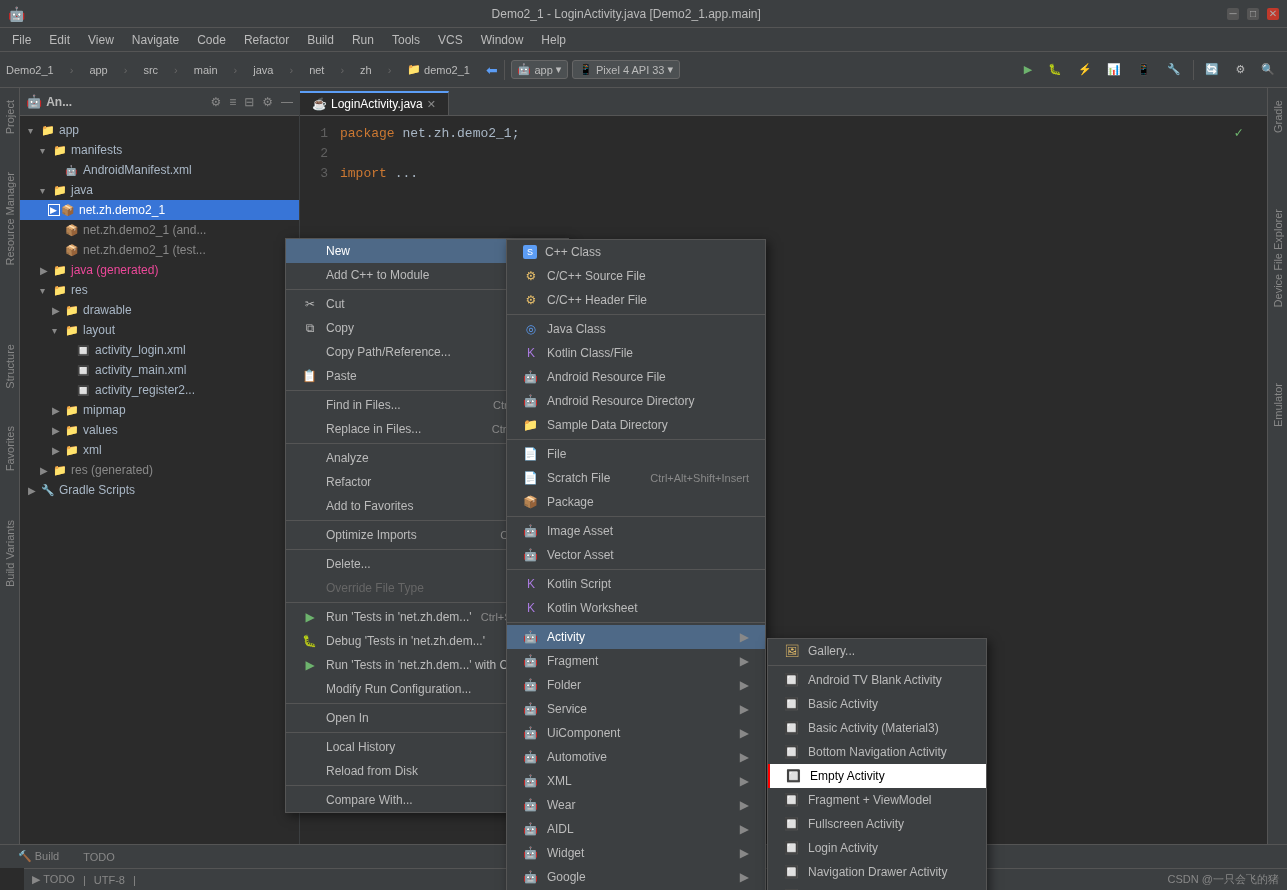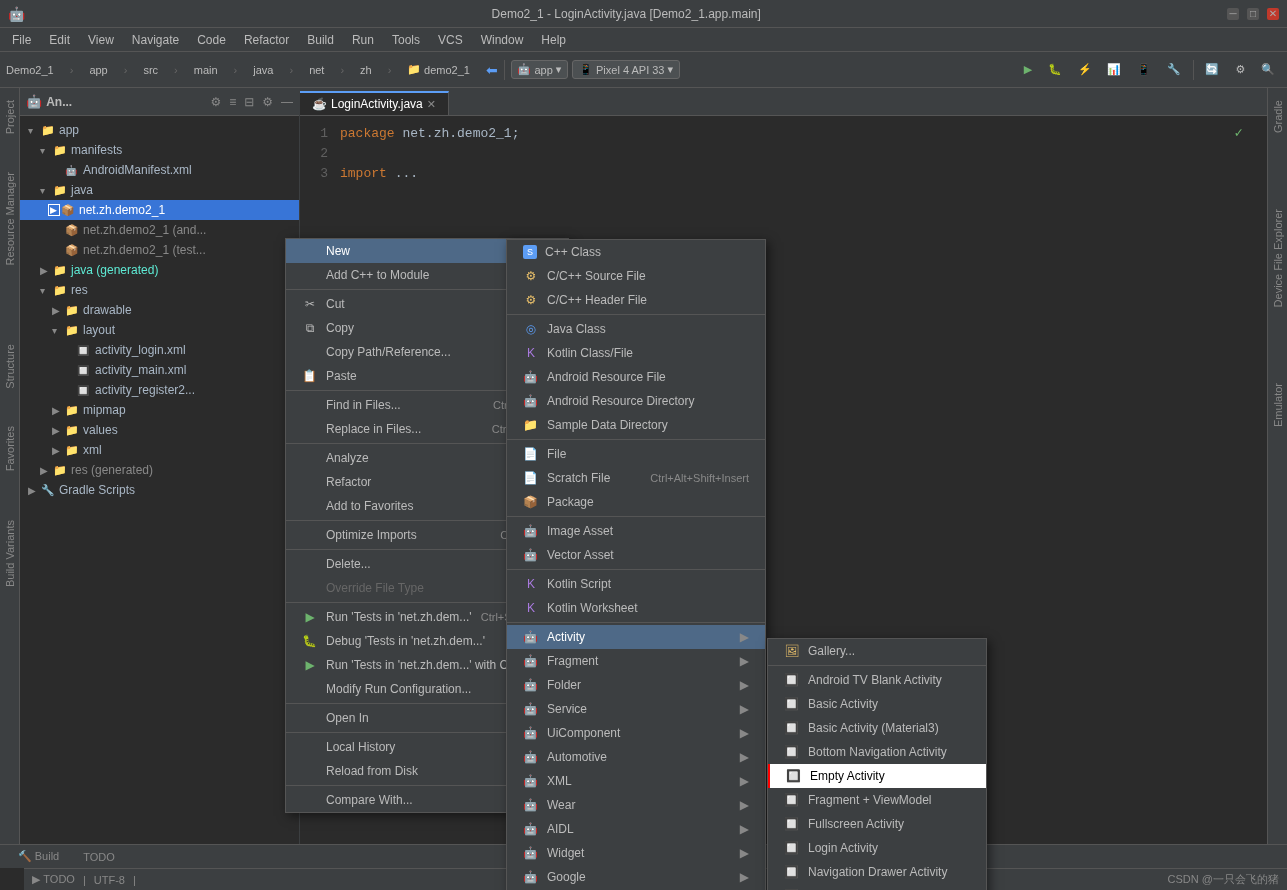--- a/index.html
+++ b/index.html
@@ -486,21 +486,21 @@
         <span class="tree-indent" style="width:28px;"></span>
         <span class="tree-arrow"> </span>
         <span class="tree-icon" style="color:#888;">📦</span>
         <span style="color:#888;">net.zh.demo2_1 (test...</span>
       </div>
 
       <div class="tree-item">
         <span class="tree-indent" style="width:16px;"></span>
         <span class="tree-arrow">▶</span>
         <span class="tree-icon folder-icon" style="color:#888;">📁</span>
-        <span style="color:#5eead4;">java (generated)</span>
+        <span style="color:#ec4899;">java (generated)</span>
       </div>
 
       <div class="tree-item">
         <span class="tree-indent" style="width:16px;"></span>
         <span class="tree-arrow">▾</span>
         <span class="tree-icon folder-icon">📁</span>
         <span>res</span>
       </div>
 
       <div class="tree-item">

